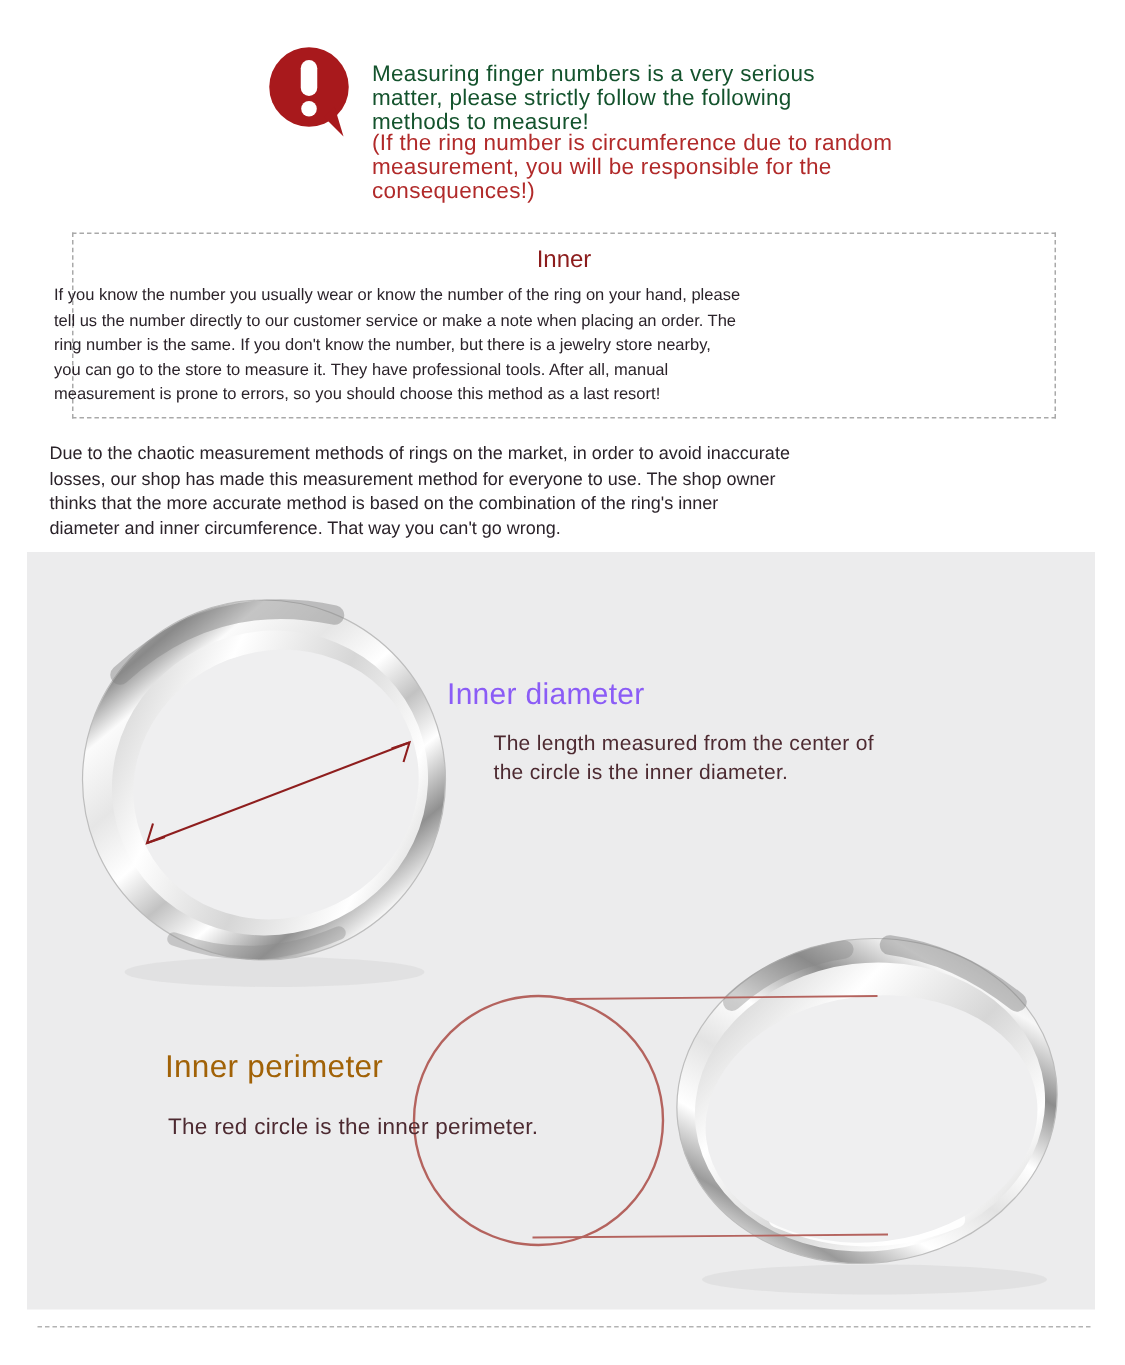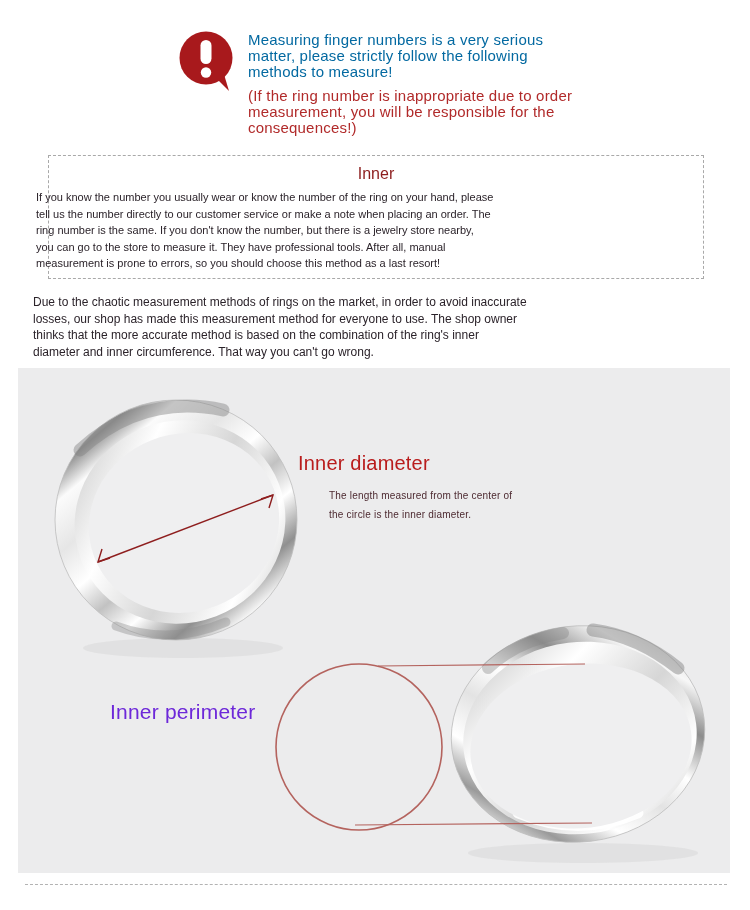--- a/index.html
+++ b/index.html
@@ -11,24 +11,24 @@
     overflow: hidden;
   }
   .page { position: absolute; inset: 0; }
 
   
   .notice-icon {
     position: absolute; left: 179px; top: 31px;
     width: 56px; height: 62px;
   }
   .notice-heading {
-    position: absolute; left: 248px; top: 32px;
+    position: absolute; left: 248px; top: 42px;
     width: 350px;
     font-size: 15px; line-height: 15.8px;
-    color: #0369a1;
+    color: #14532d;
     letter-spacing: 0.2px;
     white-space: pre-line;
   }
   .notice-warning {
     position: absolute; left: 248px; top: 88px;
     width: 370px;
     font-size: 15px; line-height: 15.8px;
     color: #b12a2a;
     letter-spacing: 0.2px;
     white-space: pre-line;
@@ -65,31 +65,31 @@
   
   .panel {
     position: absolute; left: 18px; top: 368px;
     width: 712px; height: 505px;
     background: #ececed;
   }
   .panel svg.scene { position: absolute; inset: 0; }
 
   .label-inner-diameter {
     position: absolute; left: 280px; top: 84px;
-    font-size: 20px; color: #b91c1c; letter-spacing: 0.2px;
+    font-size: 20px; color: #8b5cf6; letter-spacing: 0.2px;
   }
   .desc-inner-diameter {
     position: absolute; left: 311px; top: 118px;
-    font-size: 10px; line-height: 19px;
+    font-size: 14px; line-height: 19px;
     color: #4d2a31; letter-spacing: 0.2px;
     white-space: pre-line;
   }
   .label-inner-perimeter {
     position: absolute; left: 92px; top: 332px;
-    font-size: 21px; color: #6d28d9; letter-spacing: 0.2px;
+    font-size: 21px; color: #a16207; letter-spacing: 0.2px;
   }
   .desc-inner-perimeter {
     position: absolute; left: 94px; top: 375px;
     font-size: 15px; color: #4d2a31; letter-spacing: 0.2px;
   }
 
   
   .bottom-dash {
     position: absolute; left: 25px; top: 884px;
     width: 702px; height: 0;
@@ -106,21 +106,21 @@
       <circle cx="27" cy="27" r="26.5" fill="#a8191c"></circle>
       <path d="M 37 47 L 50 60 L 44 40 Z" fill="#a8191c"></path>
       <rect x="21.5" y="9" width="11" height="24" rx="5.5" fill="#ffffff"></rect>
       <circle cx="27" cy="41.5" r="5.2" fill="#ffffff"></circle>
     </svg>
   </div>
 
   <p class="notice-heading">Measuring finger numbers is a very serious
 matter, please strictly follow the following
 methods to measure!</p>
-  <p class="notice-warning">(If the ring number is inappropriate due to order
+  <p class="notice-warning">(If the ring number is circumference due to random
 measurement, you will be responsible for the
 consequences!)</p>
 
   <section class="tips-box">
     <div class="tips-title">Inner</div>
     <p class="tips-body">If you know the number you usually wear or know the number of the ring on your hand, please
 tell us the number directly to our customer service or make a note when placing an order. The
 ring number is the same. If you don't know the number, but there is a jewelry store nearby,
 you can go to the store to measure it. They have professional tools. After all, manual
 measurement is prone to errors, so you should choose this method as a last resort!</p>
@@ -196,17 +196,18 @@
 
       <circle cx="341" cy="379" r="83" fill="none" stroke="#b4635e" stroke-width="1.6"></circle>
       <line x1="360" y1="298" x2="567" y2="296" stroke="#b4635e" stroke-width="1.2"></line>
       <line x1="337" y1="457" x2="574" y2="455" stroke="#b4635e" stroke-width="1.2"></line>
     </svg>
 
     <div class="label-inner-diameter">Inner diameter</div>
     <div class="desc-inner-diameter">The length measured from the center of
 the circle is the inner diameter.</div>
     <div class="label-inner-perimeter">Inner perimeter</div>
+    <div class="desc-inner-perimeter">The red circle is the inner perimeter.</div>
   </section>
 
   <div class="bottom-dash"></div>
 
 </div>
 
 </body></html>

